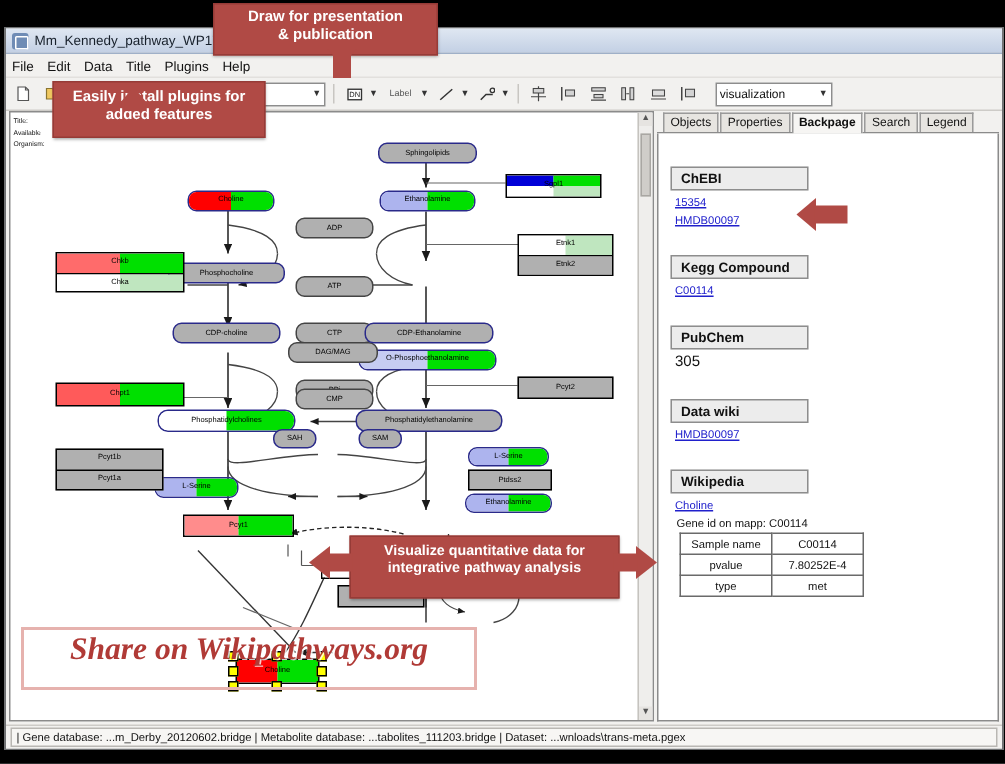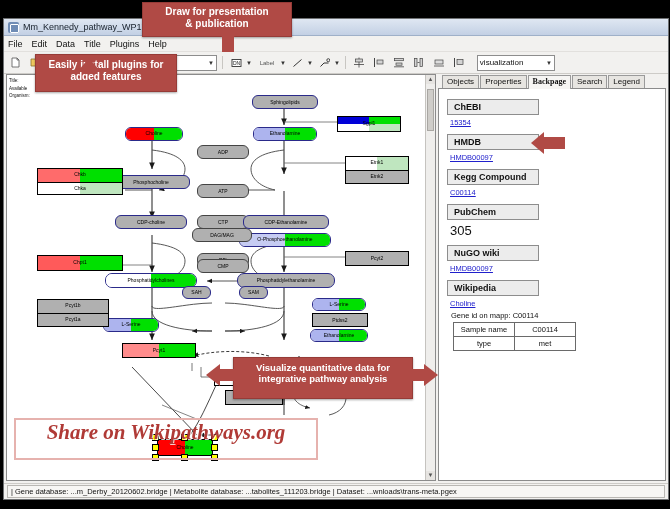--- a/index.html
+++ b/index.html
@@ -35,28 +35,28 @@
 
   
   .body-split{position:absolute;left:0;top:53px;right:0;bottom:16px;display:flex;}
   .canvas-wrap{position:relative;flex:1 1 auto;background:#fff;border:1px solid #8b8b8b;margin:2px;
                overflow:hidden;}
   .sidepanel{width:228px;flex:0 0 auto;display:flex;flex-direction:column;margin:2px 2px 2px 0;}
 
   .tabrow{display:flex;align-items:flex-end;height:14px;border-bottom:1px solid #8b8b8b;padding-left:4px;}
   .tab{font-size:8px;padding:1px 4px;border:1px solid #9a9a9a;border-bottom:none;background:#e7e5e1;
        color:#111;margin-right:1px;line-height:10px;}
-  .tab.active{background:#f6f5f3;position:relative;top:1px;padding-bottom:2px;font-weight:bold;font-family:Liberation Serif, serif;}
+  .tab.active{background:#f6f5f3;position:relative;top:1px;padding-bottom:2px;font-weight:bold;}
 
   .backpage{flex:1 1 auto;background:#fff;border:1px solid #8b8b8b;border-top:none;overflow:hidden;
             padding:6px 8px;position:relative;}
   .bp-head{display:inline-block;min-width:78px;background:#ececec;border:1px solid #8d8d8d;
-           font-size:9px;font-weight:bold;color:#111;padding:2px 6px;margin-top:4px;}
+           font-size:9px;font-weight:bold;color:#111;padding:2px 6px;margin-top:16px;}
   .bp-link{font-size:7.5px;color:#2020cc;text-decoration:underline;margin:3px 0 3px 3px;display:block;}
-  .bp-plain{font-size:13px;color:#111;margin:3px 0 3px 3px;display:block;}
+  .bp-plain{font-size:10px;color:#111;margin:3px 0 3px 3px;display:block;}
   .bp-exp{font-size:9px;font-weight:bold;color:#111;margin:8px 0 5px 0;}
   .bp-gene{font-size:7.5px;color:#111;margin:2px 0 2px 4px;}
   table.expr{border-collapse:collapse;margin-left:6px;border:1px solid #6a6a6a;}
   table.expr td{border:1px solid #6a6a6a;font-size:7.5px;color:#111;padding:2px 6px;text-align:center;
                 min-width:48px;}
 
   
   .vsb{position:absolute;right:0;top:0;bottom:0;width:9px;background:#efeeec;border-left:1px solid #c5c3bf;}
   .vsb .thumb{position:absolute;left:1px;right:1px;top:14px;height:40px;background:#cfcdc9;border:1px solid #a9a7a3;}
   .vsb .ar{position:absolute;left:0;right:0;height:9px;background:#e6e4e1;font-size:6px;color:#555;
@@ -502,44 +502,47 @@
           <div class="tab">Properties</div>
           <div class="tab active">Backpage</div>
           <div class="tab">Search</div>
           <div class="tab">Legend</div>
         </div>
 
         <div class="backpage">
           <div class="bp-head">ChEBI</div>
           <a class="bp-link" href="#">15354</a>
 
-          <div class="bp-head">HMDB</div>
           <a class="bp-link" href="#">HMDB00097</a>
 
           <div class="bp-head">Kegg Compound</div>
           <a class="bp-link" href="#">C00114</a>
 
           <div class="bp-head">PubChem</div>
           <span class="bp-plain">305</span>
 
-          <div class="bp-head">NuGO wiki</div>
+          <div class="bp-head">Data wiki</div>
           <a class="bp-link" href="#">HMDB00097</a>
 
           <div class="bp-head">Wikipedia</div>
           <a class="bp-link" href="#">Choline</a>
 
           <div class="bp-gene">Gene id on mapp: C00114</div>
 
           <table class="expr">
             <tbody>
                 <tr>
               <td>Sample name</td>
               <td>C00114</td>
             </tr>
             <tr>
+              <td>pvalue</td>
+              <td>7.80252E-4</td>
+            </tr>
+            <tr>
               <td>type</td>
               <td>met</td>
             </tr>
           </tbody>
             </table>
         </div>
       </div>
     </div>
 
     <div class="statusbar">

